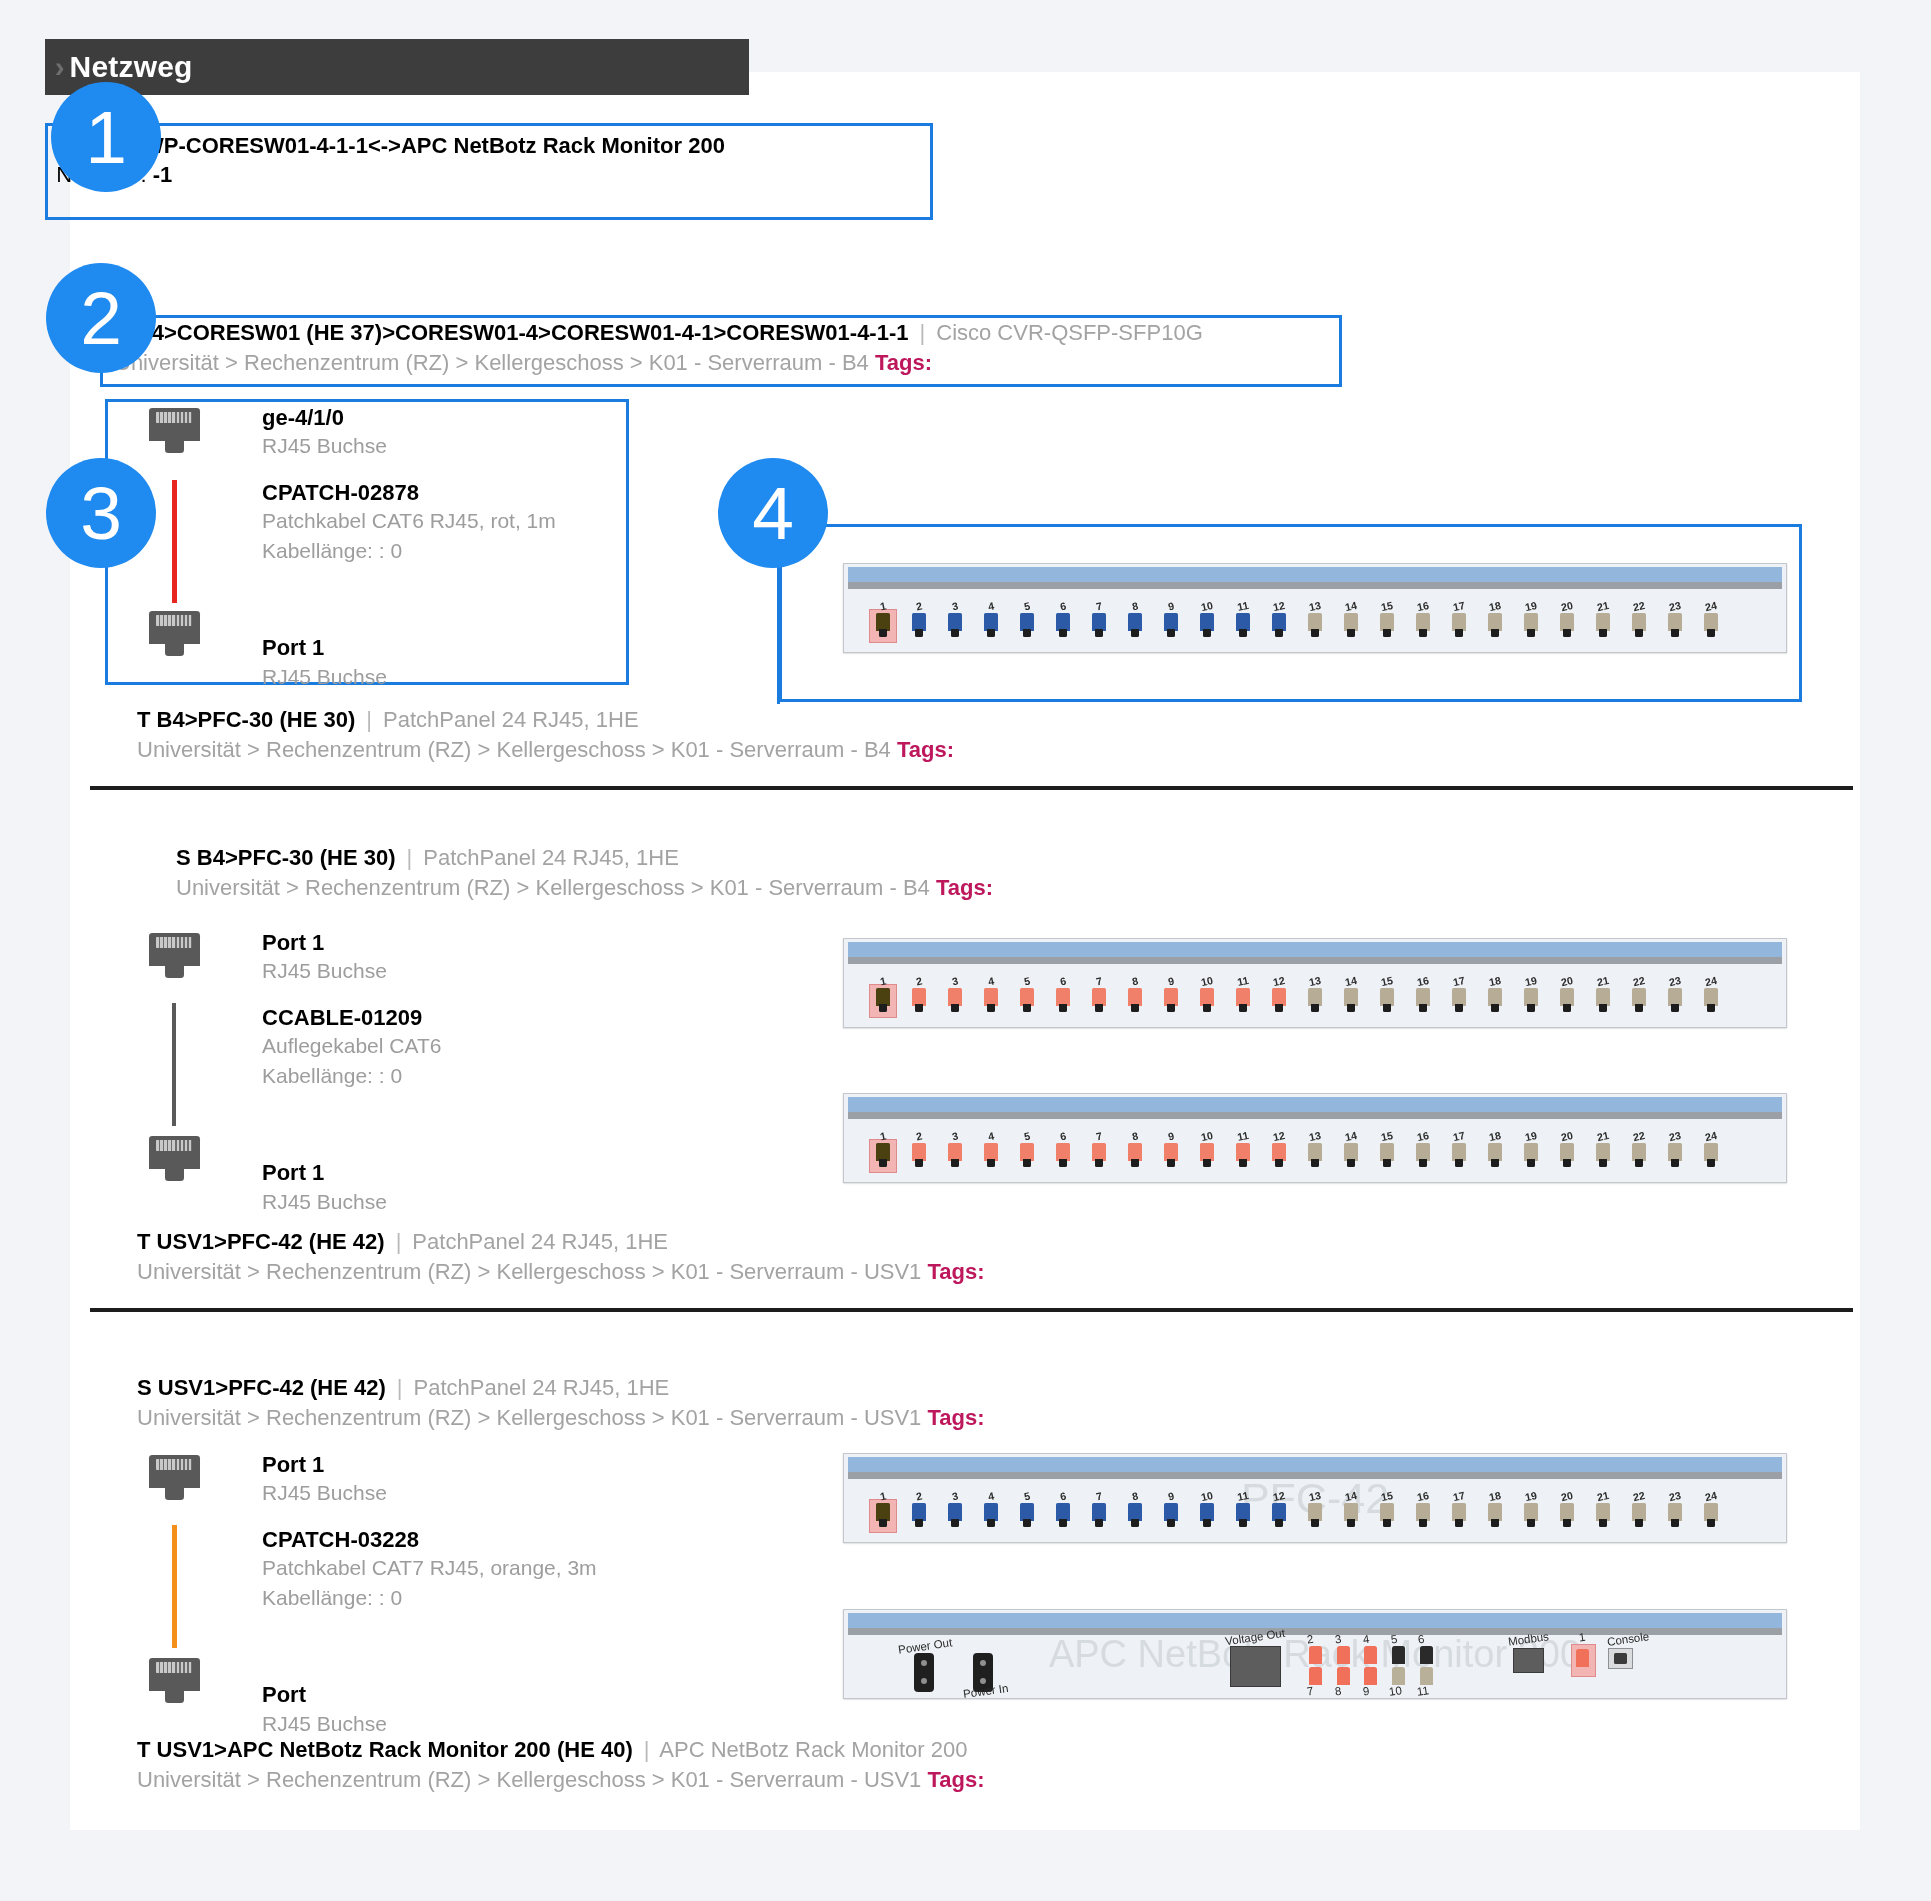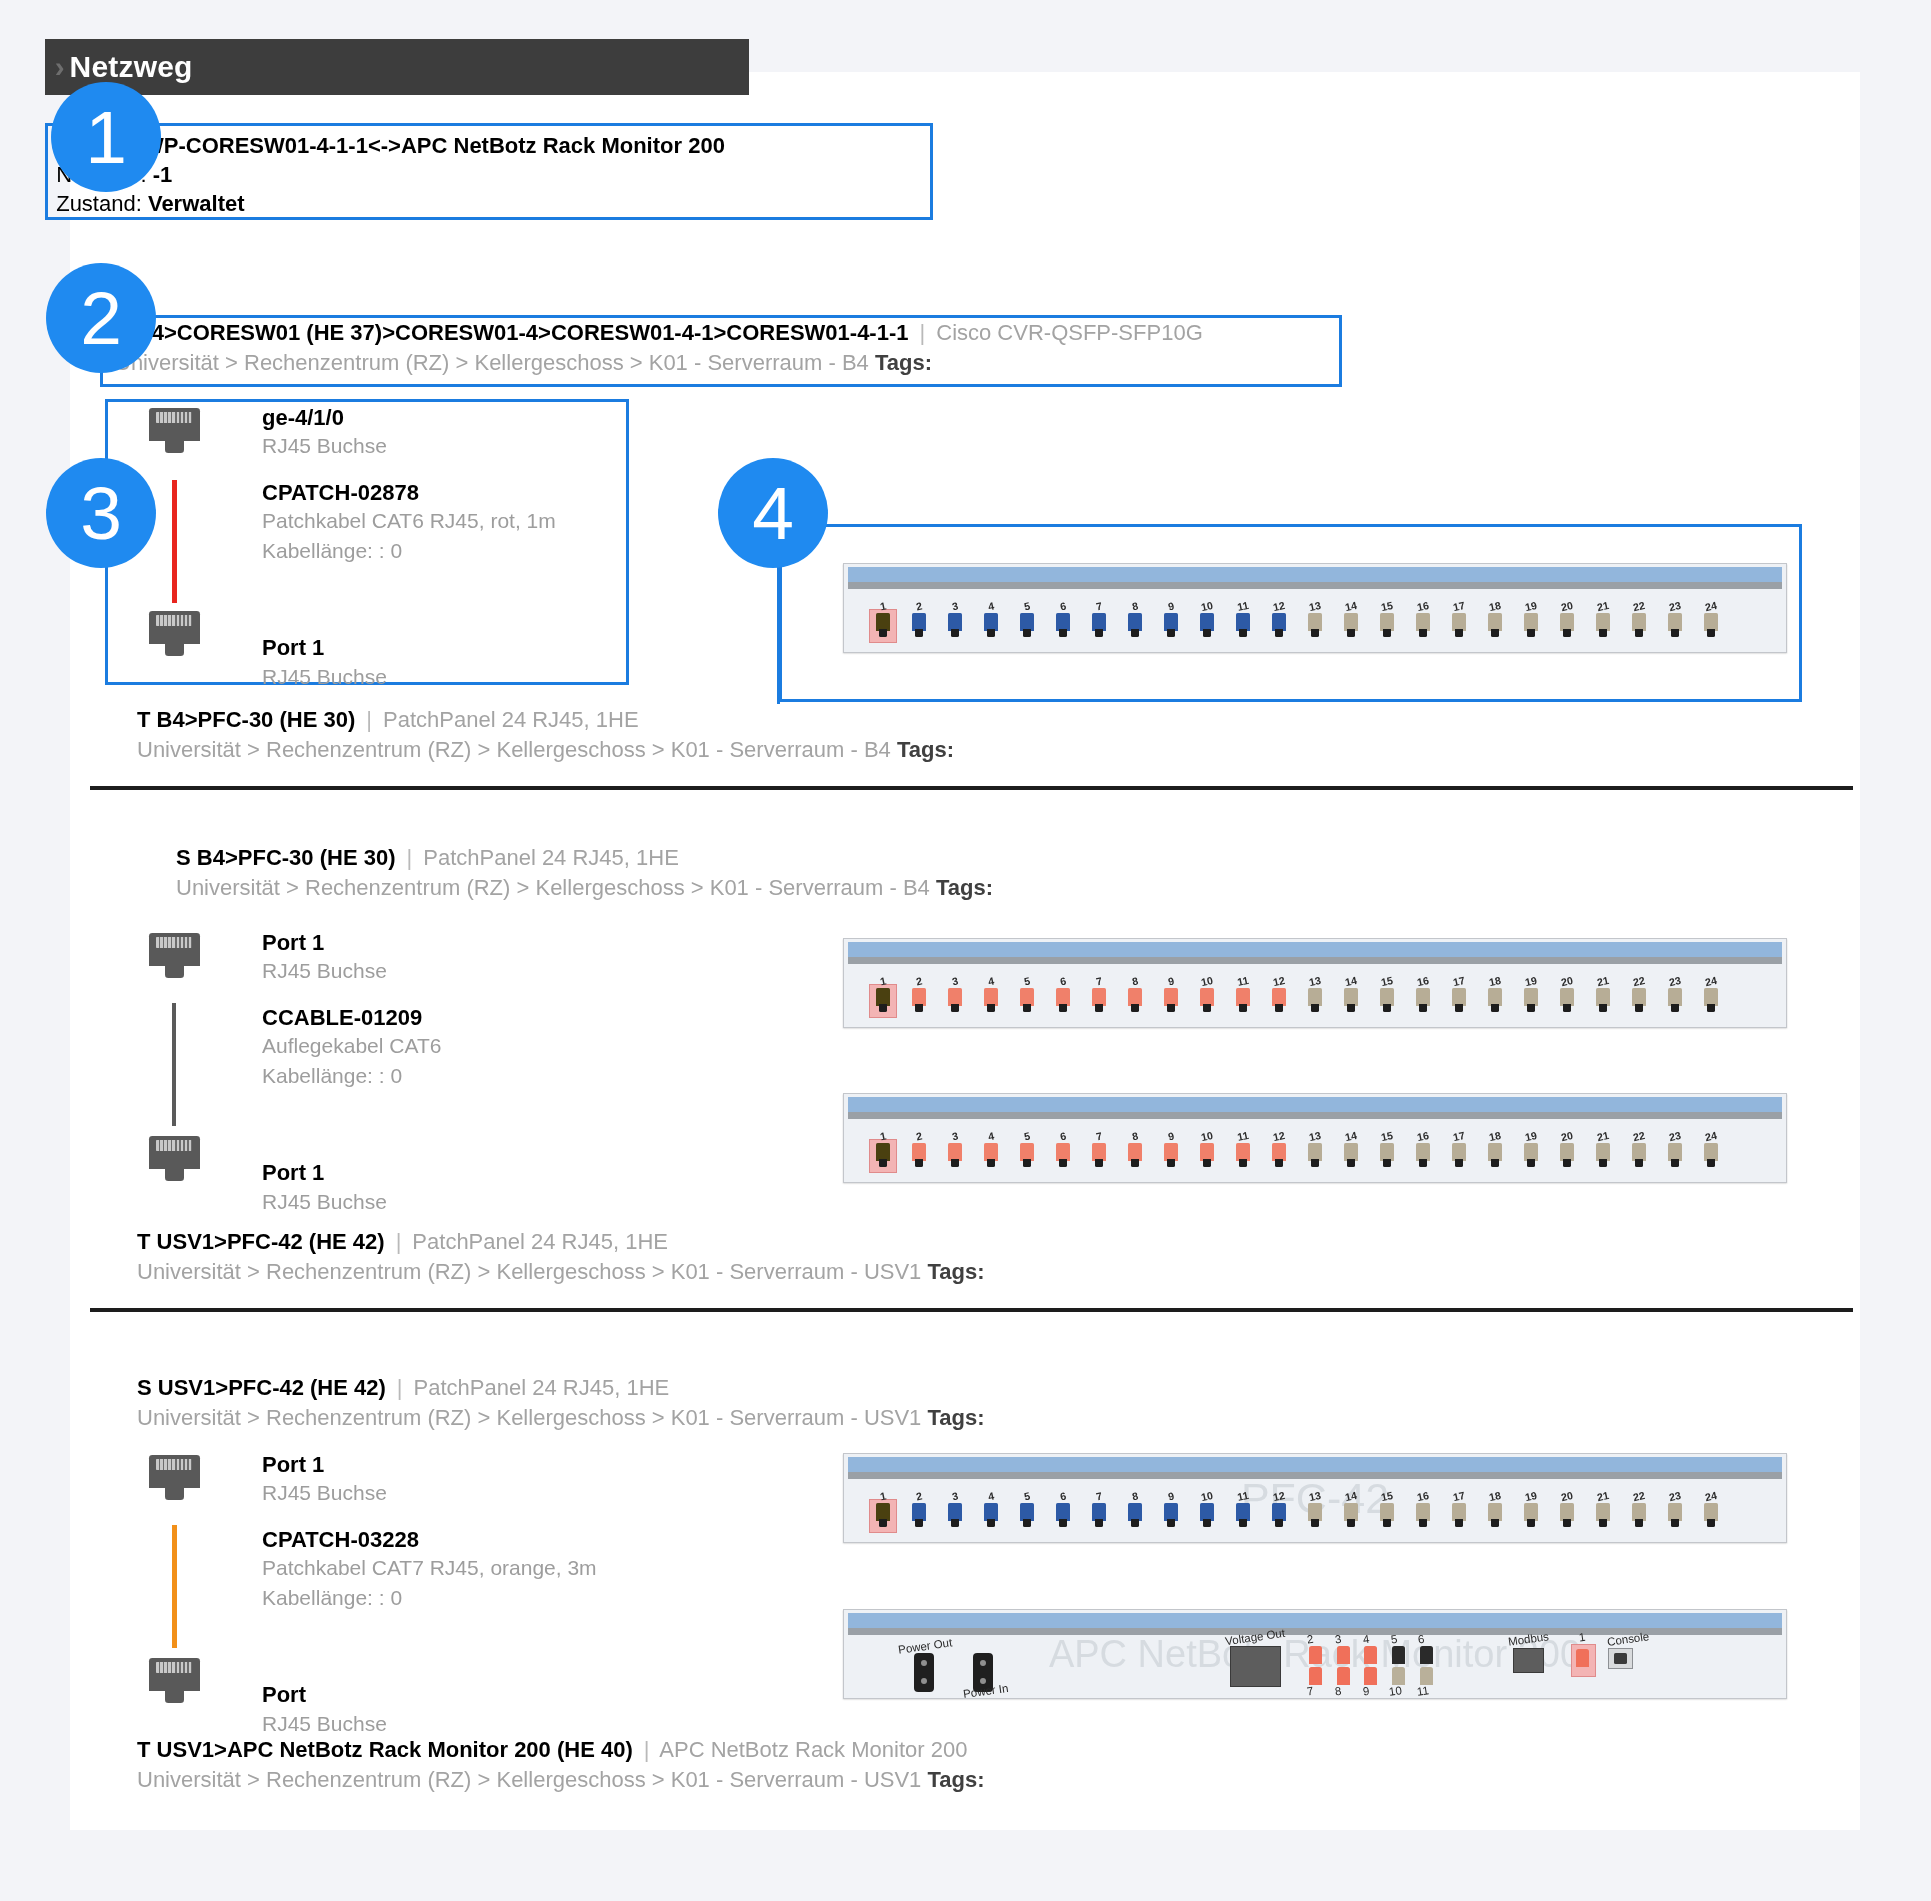--- a/index.html
+++ b/index.html
@@ -47,21 +47,21 @@
   .infoline { font-size: 22px; color: #000; line-height: 29px; white-space: nowrap; }
   .infoline b { font-weight: 700; }
 
   
   .hdrblock { position: absolute; white-space: nowrap; }
   .hdr-l1 { font-size: 22px; line-height: 29.5px; }
   .hdr-l1 .b { color: #000; font-weight: 700; }
   .hdr-l1 .sep { color: #b9b9b9; font-weight: 400; padding: 0 4.9px; }
   .hdr-l1 .t { color: #a3a3a3; font-weight: 400; }
   .hdr-l2 { font-size: 22px; line-height: 29.5px; color: #a3a3a3; }
-  .hdr-l2 .tags { color: #404040; font-weight: 700; }
+  .hdr-l2 .tags { color: #be185d; font-weight: 700; }
 
   .hl-box { position: absolute; border: 3.3px solid #1b7ce0; }
 
   
   .chain { position: absolute; }
   .rj45 { position: absolute; width: 51px; height: 46px; }
   .rj45 .body {
     position: absolute; left: 0; top: 0;
     width: 51px; height: 33px;
     background: #595959; border-radius: 3.3px 3.3px 0 0;
@@ -163,24 +163,20 @@
 
   <div class="infobox">
     <div class="infoline">
       <span>Name:</span>
       <b>NWP-CORESW01-4-1-1&lt;-&gt;APC NetBotz Rack Monitor 200</b>
     </div>
     <div class="infoline">
       <span>Nummer:</span>
       <b>-1</b>
     </div>
-    <div class="infoline">
-      <span>Zustand:</span>
-      <b>Verwaltet</b>
-    </div>
   </div>
 
   <div class="hl-box" style="left:100px;top:315px;width:1242px;height:72px;"></div>
   <div class="hdrblock" style="left:115px;top:318px;">
     <div class="hdr-l1">
       <span class="t">S</span>
       <span class="b">B4&gt;CORESW01 (HE 37)&gt;CORESW01-4&gt;CORESW01-4-1&gt;CORESW01-4-1-1</span>
       <span class="sep">|</span>
       <span class="t">Cisco CVR-QSFP-SFP10G</span>
     </div>

